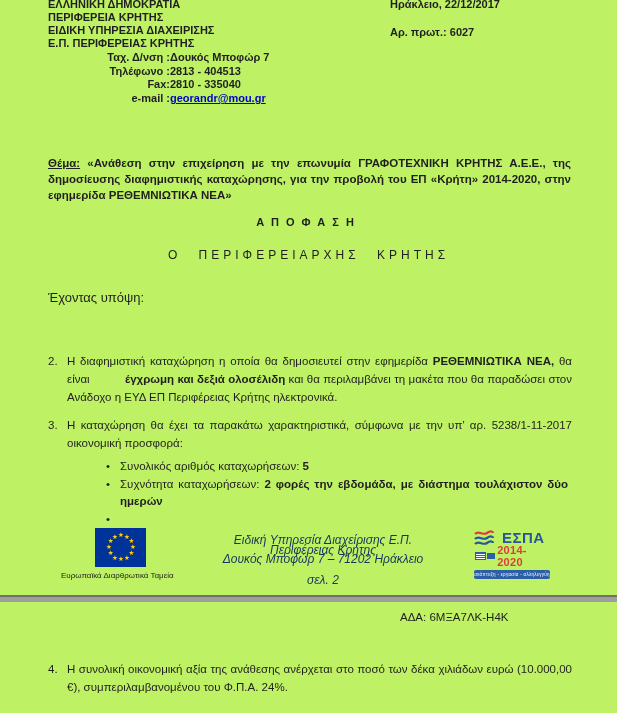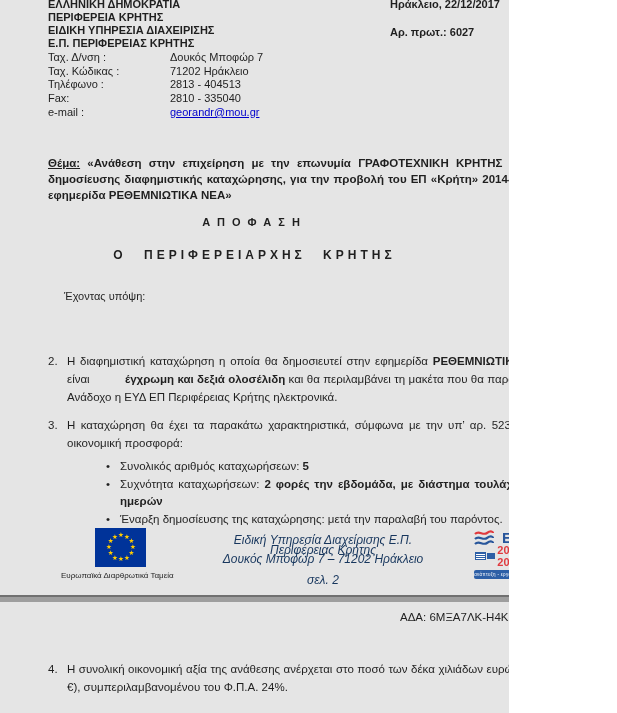--- a/index.html
+++ b/index.html
@@ -1,34 +1,34 @@
 <!DOCTYPE html>
 <html><head>
 <meta charset="utf-8">
 <style>
   html,body { margin:0; padding:0; background:#ffffff; }
   .page {
-    position:relative; width:509px; height:713px; background:#e5e5e5;
+    position:relative; width:617px; height:713px; background:#bef264;
     font-family:"Liberation Sans", sans-serif; color:#1f1f1f; overflow:hidden;
   }
   
   .org-block { position:absolute; left:48px; top:-2px; font-weight:bold; font-size:11px; line-height:13px; white-space:nowrap; }
   .right-block { position:absolute; left:390px; top:-2px; font-weight:bold; font-size:11px; line-height:13px; white-space:nowrap; }
   .right-block .protocol { margin-top:15px; }
-  .contact { position:absolute; left:48px; top:51px; font-size:11px; font-weight:normal; line-height:13.7px; }
+  .contact { position:absolute; left:48px; top:51px; font-size:11px; font-weight:bold; line-height:13.7px;text-align:right; }
   .contact .row { display:flex; }
   .contact .label { width:122px; }
   .email-link { color:#0000cc; text-decoration:underline; cursor:pointer; }
   
   .subject { position:absolute; left:48px; top:155px; width:523px; font-size:11.5px; font-weight:bold; line-height:16px; text-align:justify; }
   .subject .slabel { text-decoration:underline; }
   
   .h-decision { position:absolute; left:0; top:216px; width:100%; text-align:center; font-weight:bold; font-size:11px; letter-spacing:7px; }
-  .h-officer  { position:absolute; left:0; top:248px; width:100%; text-align:center; font-weight:bold; font-size:12px; letter-spacing:4px; word-spacing:10px; }
-  .having { position:absolute; left:48px; top:290px; font-size:11px;margin-left:16px; }
+  .h-officer  { position:absolute; left:0; top:248px; width:100%; text-align:center; font-weight:normal; font-size:12px; letter-spacing:4px; word-spacing:10px; }
+  .having { position:absolute; left:48px; top:290px; font-size:13px; }
   
   .item { position:absolute; left:48px; width:524px; font-size:11.5px; line-height:18px; }
   .item .num { position:absolute; left:0; top:0; }
   .item .txt { margin-left:19px; text-align:justify; }
   .item2 { top:352px; }
   .item3 { top:416px; }
   .item4 { top:660px; }
   
   .bullets { position:absolute; left:104px; top:458px; width:464px; font-size:11.5px; line-height:17.5px; }
   .bullet { position:relative; padding-left:16px; text-align:justify; }
@@ -66,24 +66,20 @@
     <div>Ηράκλειο,  22/12/2017</div>
     <div class="protocol">Αρ. πρωτ.: 6027</div>
   </div>
 
   <div class="contact">
     <div class="row">
       <span class="label">Ταχ. Δ/νση :</span>
       <span class="value">Δουκός Μποφώρ 7</span>
     </div>
     <div class="row">
-      <span class="label">Ταχ. Κώδικας :</span>
-      <span class="value">71202 Ηράκλειο</span>
-    </div>
-    <div class="row">
       <span class="label">Τηλέφωνο :</span>
       <span class="value">2813 - 404513</span>
     </div>
     <div class="row">
       <span class="label">Fax:</span>
       <span class="value">2810 - 335040</span>
     </div>
     <div class="row">
       <span class="label">e-mail :</span>
       <span class="value email-link">georandr@mou.gr</span>
@@ -113,21 +109,20 @@
     <div class="bullet">
       <span class="marker">•</span>
       <span><span>Συνολικός αριθμός καταχωρήσεων: </span><span style="font-weight: bold;">5</span></span>
     </div>
     <div class="bullet">
       <span class="marker">•</span>
       <span><span>Συχνότητα καταχωρήσεων: </span><span style="font-weight: bold;">2 φορές την εβδομάδα, με διάστημα τουλάχιστον δύο  ημερών</span></span>
     </div>
     <div class="bullet">
       <span class="marker">•</span>
-      <span><span>Έναρξη δημοσίευσης της καταχώρησης: μετά την παραλαβή του παρόντος.</span></span>
     </div>
   </div>
 
   <div class="eu-flag">
     <svg width="51" height="39" viewBox="0 0 51 39" xmlns="http://www.w3.org/2000/svg">
       <rect x="0" y="0" width="51" height="39" fill="#003399"></rect>
       <g fill="#ffcc00" font-size="6.5" text-anchor="middle" font-family="DejaVu Sans, sans-serif">
         <text x="26" y="9.3">★</text>
         <text x="32" y="10.9">★</text>
         <text x="36.4" y="15.3">★</text>

